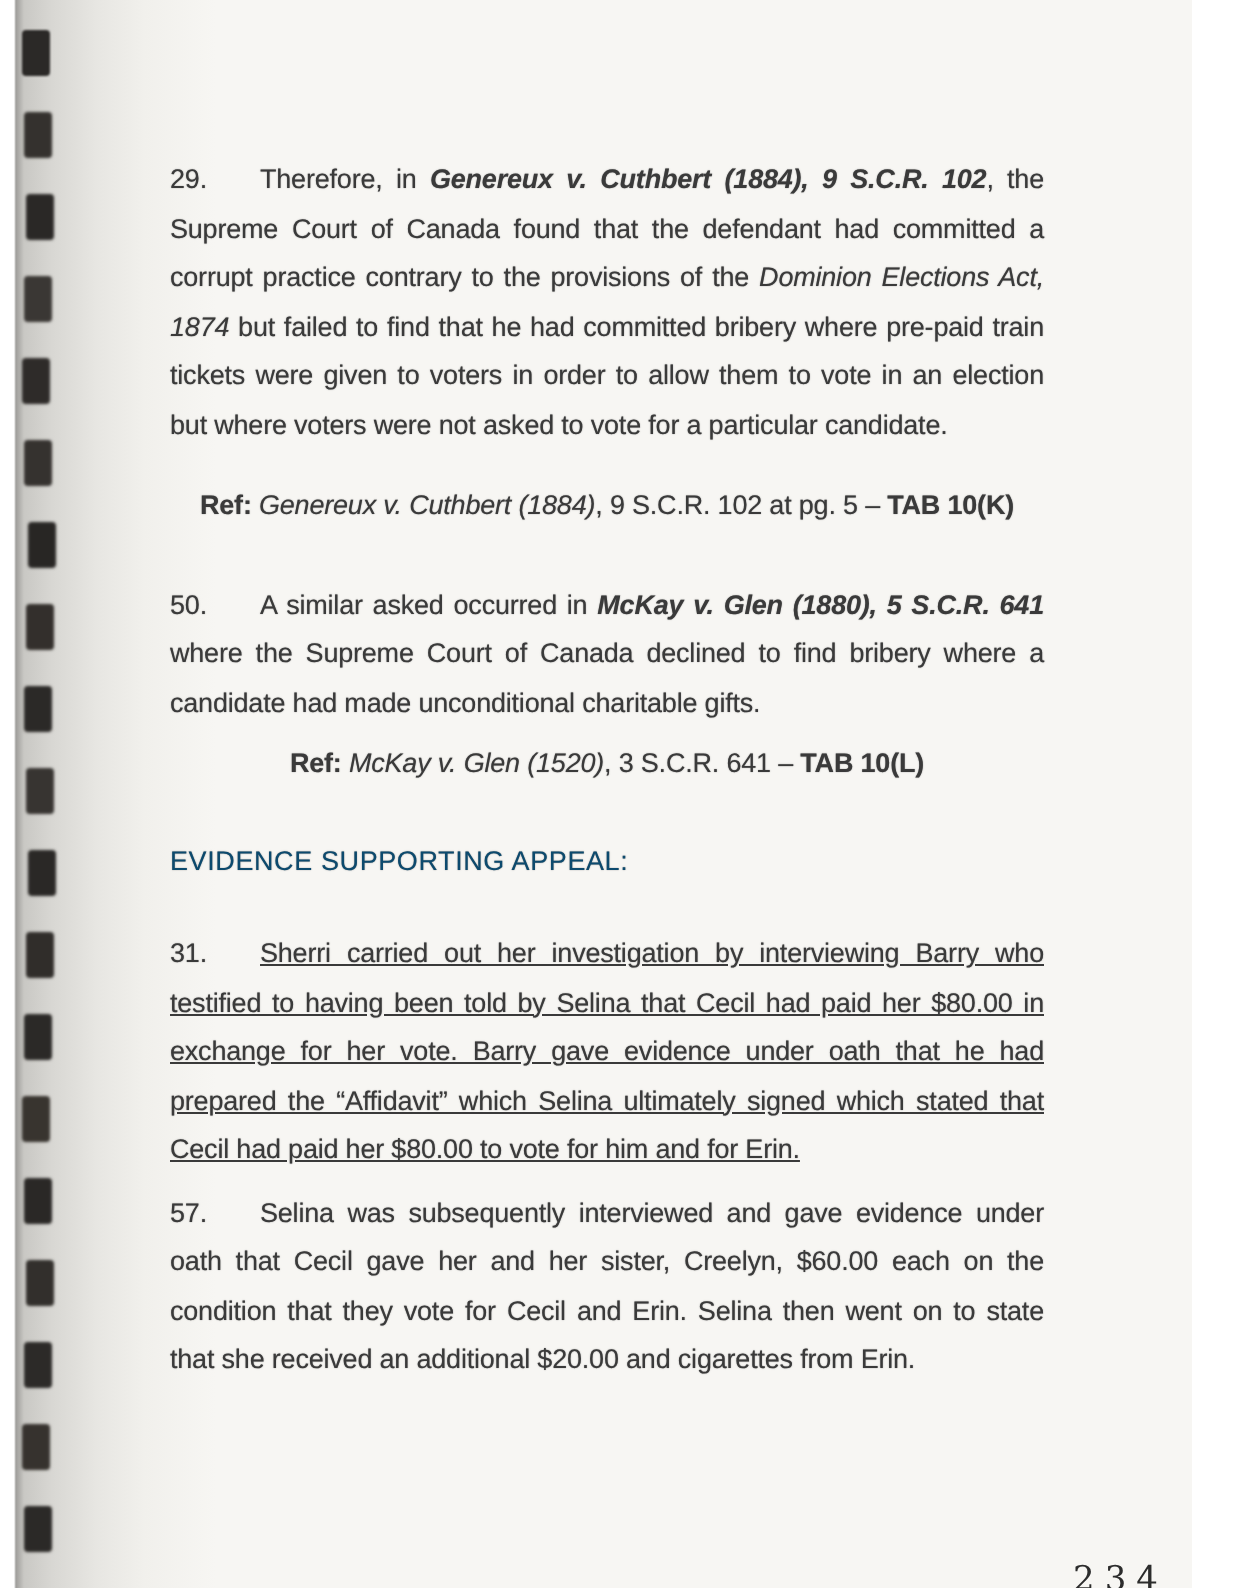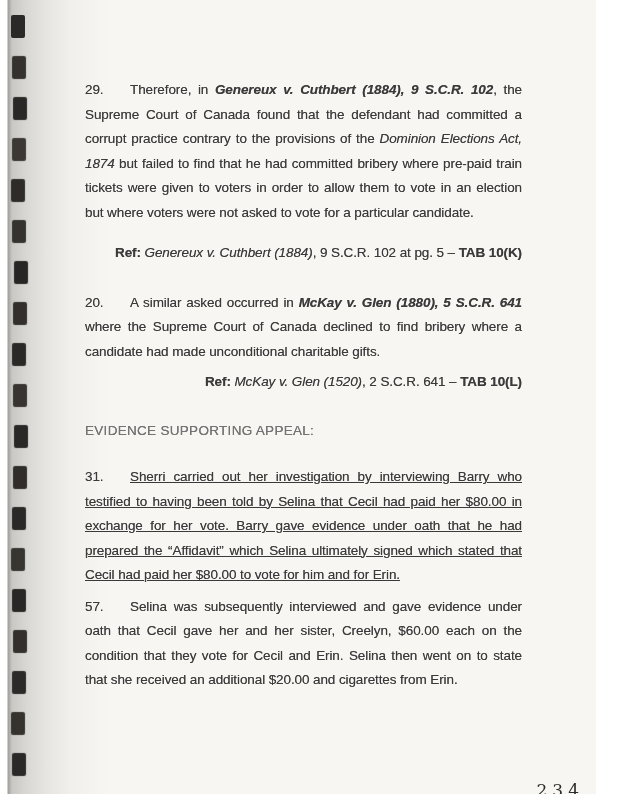--- a/index.html
+++ b/index.html
@@ -78,27 +78,27 @@
   }
   .pnum {
     display: inline-block;
     min-width: 45px;
   }
   .bi { font-weight: bold; font-style: italic; }
   .b  { font-weight: bold; }
   .i  { font-style: italic; }
   .ref {
     margin: 0;
-    text-align: right;
+    text-align: center;
   }
   .heading {
     margin: 0;
     text-align: left;
     letter-spacing: 0.3px;
-    color: #737373;
+    color: #0c4a6e;
   }
   .mb-p29 { margin-bottom: 16px; }
   .mb-ref1 { margin-bottom: 25px; }
   .mb-p30 { margin-bottom: 6px; }
   .mb-ref2 { margin-bottom: 24px; }
   .mb-head { margin-bottom: 22px; }
   .mb-p31 { margin-bottom: 7px; text-decoration: underline; }
   .mb-p32 { margin-bottom: 8px; }
   .pageno {
     position: absolute;
@@ -117,23 +117,23 @@
 
   <div class="edge-shadow"></div>
   <div class="binding"></div>
 
   <div class="content">
 
     <p class="para mb-p29"><span class="pnum">29.</span><span>Therefore, in </span><span class="bi">Genereux v. Cuthbert (1884), 9 S.C.R. 102</span><span>, the Supreme Court of Canada found that the defendant had committed a corrupt practice contrary to the provisions of the </span><span class="i">Dominion Elections Act, 1874</span><span> but failed to find that he had committed bribery where pre-paid train tickets were given to voters in order to allow them to vote in an election but where voters were not asked to vote for a particular candidate.</span></p>
 
     <p class="ref mb-ref1"><span class="b">Ref: </span><span class="i">Genereux v. Cuthbert (1884)</span><span>, 9 S.C.R. 102 at pg. 5 – </span><span class="b">TAB 10(K)</span></p>
 
-    <p class="para mb-p30"><span class="pnum">20.</span><span>A similar asked occurred in </span><span class="bi">McKay v. Glen (1880), 5 S.C.R. 641</span><span> where the Supreme Court of Canada declined to find bribery where a candidate had made unconditional charitable gifts.</span></p>
+    <p class="para mb-p30"><span class="pnum">50.</span><span>A similar asked occurred in </span><span class="bi">McKay v. Glen (1880), 5 S.C.R. 641</span><span> where the Supreme Court of Canada declined to find bribery where a candidate had made unconditional charitable gifts.</span></p>
 
-    <p class="ref mb-ref2"><span class="b">Ref: </span><span class="i">McKay v. Glen (1520)</span><span>, 2 S.C.R. 641 – </span><span class="b">TAB 10(L)</span></p>
+    <p class="ref mb-ref2"><span class="b">Ref: </span><span class="i">McKay v. Glen (1520)</span><span>, 3 S.C.R. 641 – </span><span class="b">TAB 10(L)</span></p>
 
     <p class="heading mb-head">EVIDENCE SUPPORTING APPEAL:</p>
 
     <p class="para mb-p31"><span class="pnum">31.</span><span>Sherri carried out her investigation by interviewing Barry who testified to having been told by Selina that Cecil had paid her $80.00 in exchange for her vote. Barry gave evidence under oath that he had prepared the “Affidavit” which Selina ultimately signed which stated that Cecil had paid her $80.00 to vote for him and for Erin.</span></p>
 
     <p class="para mb-p32"><span class="pnum">57.</span><span>Selina was subsequently interviewed and gave evidence under oath that Cecil gave her and her sister, Creelyn, $60.00 each on the condition that they vote for Cecil and Erin. Selina then went on to state that she received an additional $20.00 and cigarettes from Erin.</span></p>
 
 
   </div>
 

